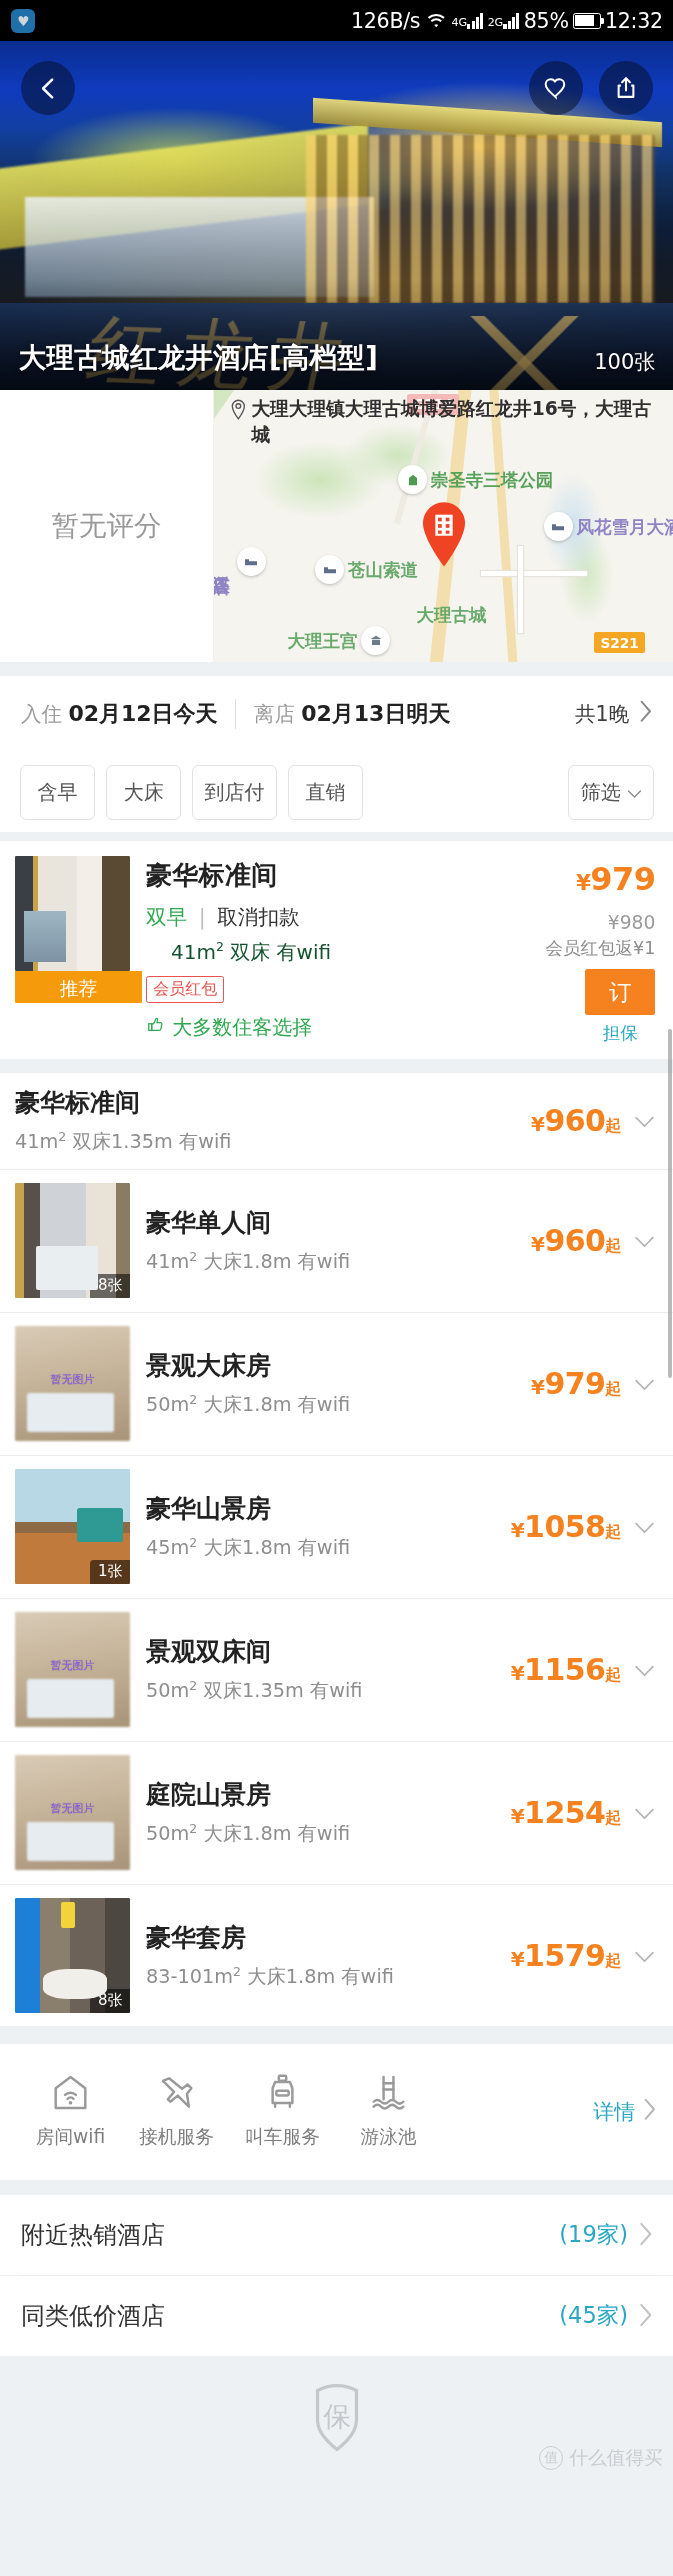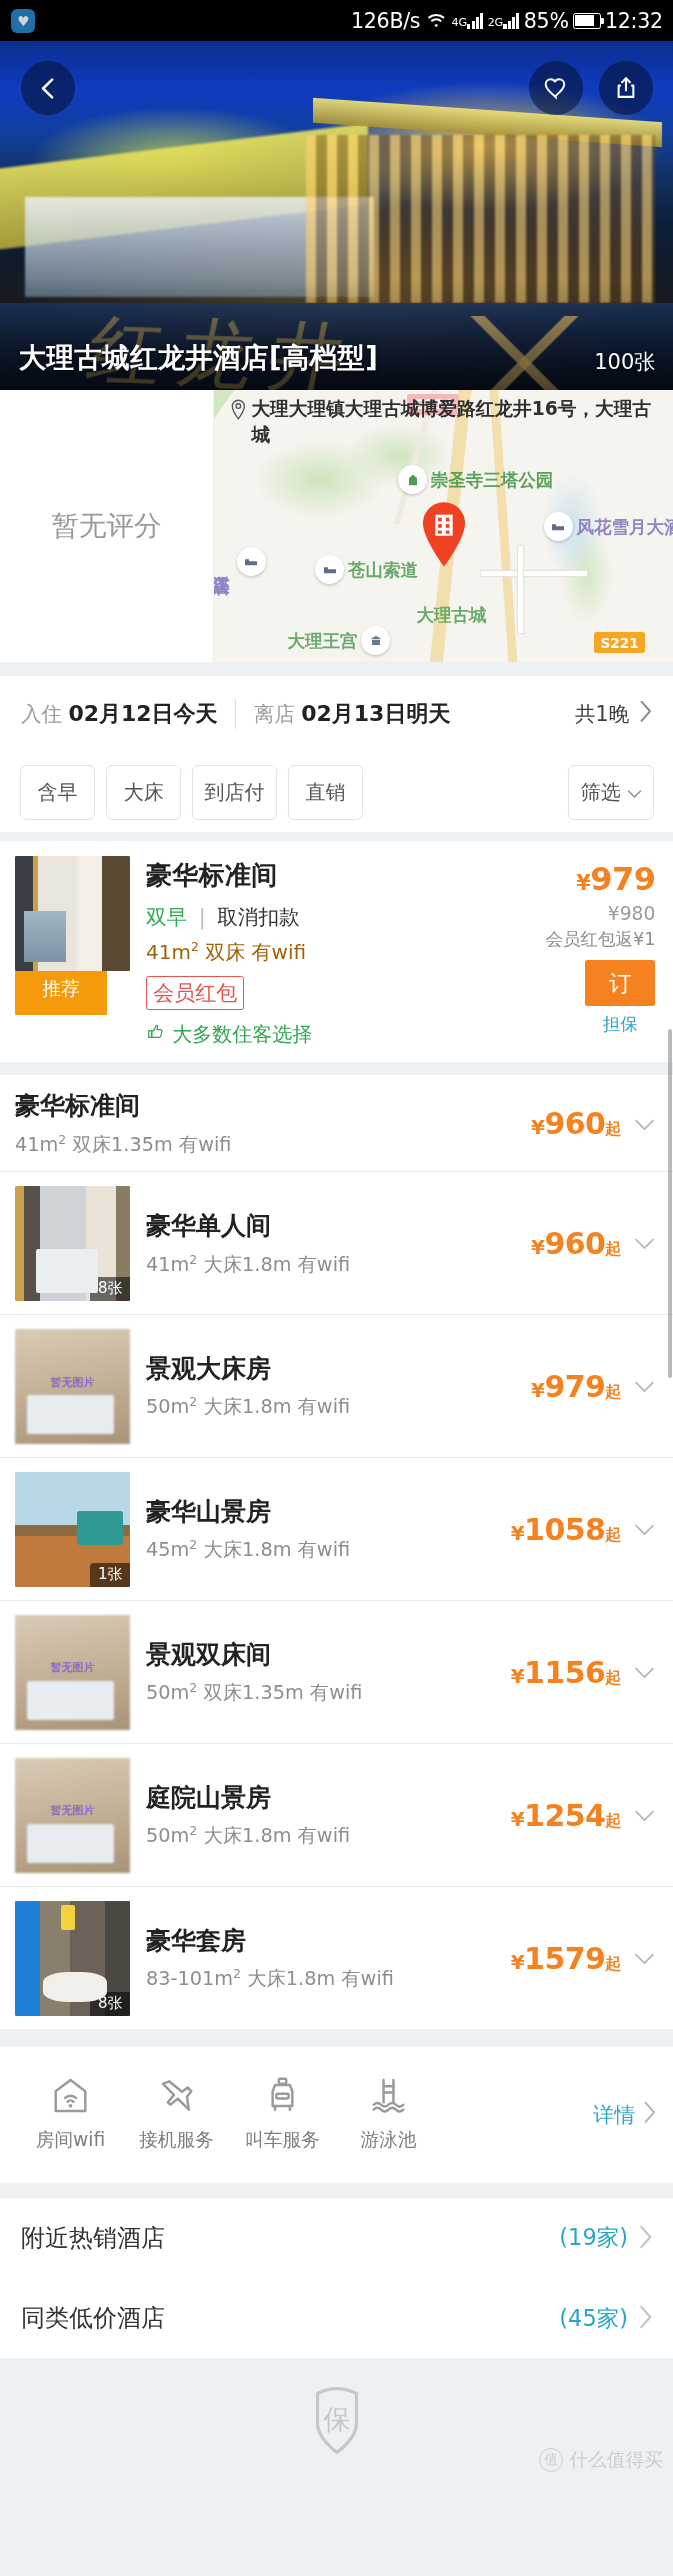--- a/index.html
+++ b/index.html
@@ -225,40 +225,40 @@
   .noimg-text {
     position:absolute; left:0; right:0; top:46%; transform:translateY(-50%);
     text-align:center; color:#8b5cf6; font-size:11px; text-shadow:0 0.6px 1.2px rgba(0,0,0,.35);
     z-index:2;
   }
   .cnt-badge {
     position:absolute; right:0; bottom:0; background:rgba(0,0,0,.55); color:#fff;
     font-size:15px; padding:2.5px 7.5px; border-radius:3.7px 0 0 0;
   }
   .rec-badge {
-    width:92px; background:#f59a0b; color:#fff; text-align:center;
-    font-size:18.7px; padding: 5px 0 13px; border-radius:0 0 1.2px 1.2px;
+    width:127px; background:#f59a0b; color:#fff; text-align:center;
+    font-size:18.7px; padding: 5px 0 1px; border-radius:0 0 1.2px 1.2px;
   }
   .f-mid { flex:1; min-width:0; padding-top:2.5px; }
   .f-name { font-size: 26px; color:#222; font-weight:600; letter-spacing:0.3px; }
   .f-meal { margin-top:10px; font-size:20.6px; }
   .f-meal .g { color:#2fa84f; }
   .f-meal .sep2 { color:#bdbdbd; margin: 0 5px; }
   .f-meal .k { color:#333; }
-  .f-spec { margin-top:7.5px; font-size: 20px; color:#a16207; }
+  .f-spec { margin-top:7.5px; font-size: 20px; color:#14532d;margin-left:25px; }
   .sup { font-size:12.5px; vertical-align: super; }
   .f-tag {
     display:inline-block; margin-top:10px; border:0.6px solid #e8534e; color:#e8534e;
-    font-size:21px; padding: 1.9px 6.2px; border-radius:2.5px;
+    font-size:16px; padding: 1.9px 6.2px; border-radius:2.5px;
   }
   .f-choice { margin-top:11.2px; font-size:20px; color:#2fa84f; display:flex; align-items:center; gap:6.2px; }
   .f-right { width: 143px; flex: 0 0 143px; text-align:right; padding-top: 3.7px; }
   .price-main { color:#f5821f; font-size: 32px; font-weight:700; letter-spacing:-0.6px; }
   .price-main .yen { font-size: 21px; font-weight:600; }
-  .price-old { color:#9b9b9b; font-size: 18.7px; margin-top: 5px; }
+  .price-old { color:#9b9b9b; font-size: 18.7px; margin-top: 14px; }
   .price-note { color:#8d8d8d; font-size: 17.5px; margin-top: 3.7px; }
   .order-btn {
     margin-top: 8.7px; margin-left:auto; width: 70px; height: 46px;
     background:#f5821f; color:#fff; font-size:22.5px;
     display:flex; align-items:center; justify-content:center; border-radius:2.5px;
   }
   .guar {
     margin-top: 6.2px; margin-left:auto; width:70px; text-align:center;
     color:#2aa7c4; font-size: 17.5px;
   }

